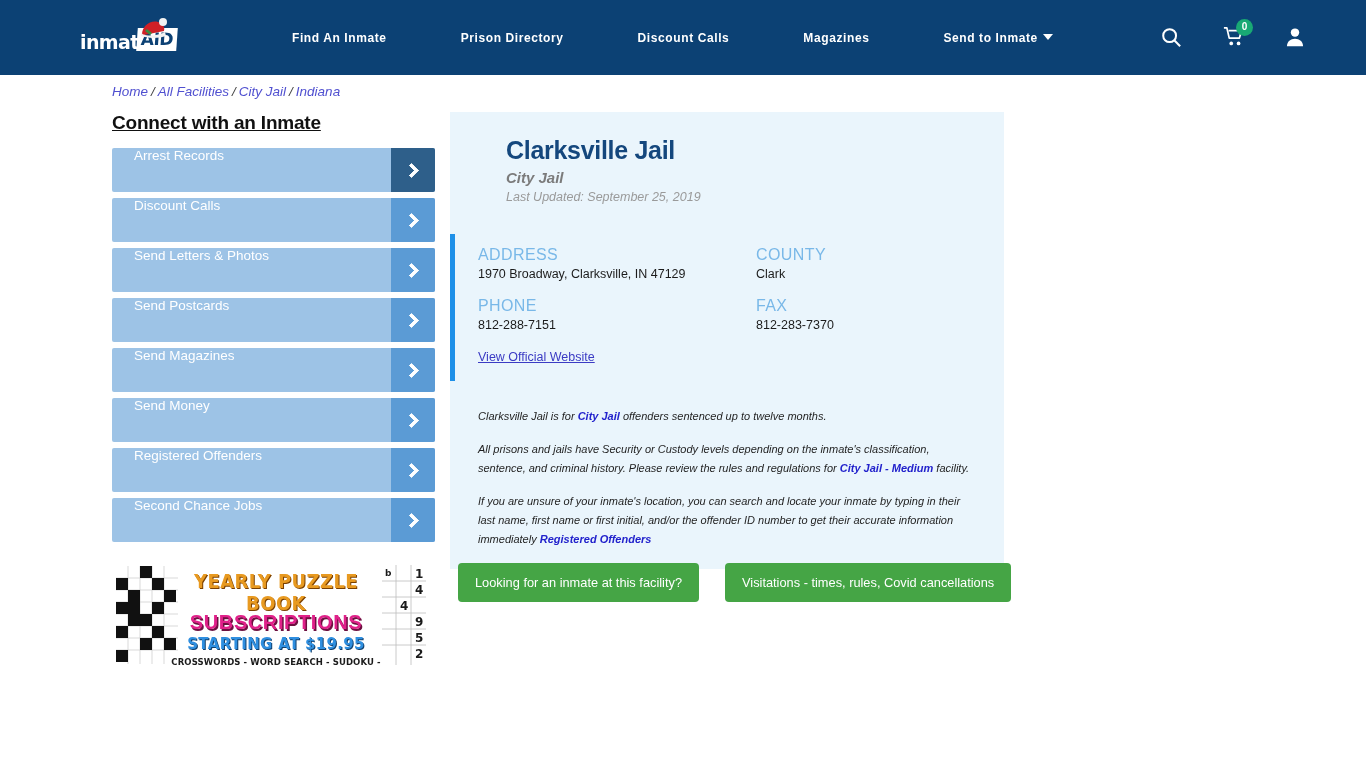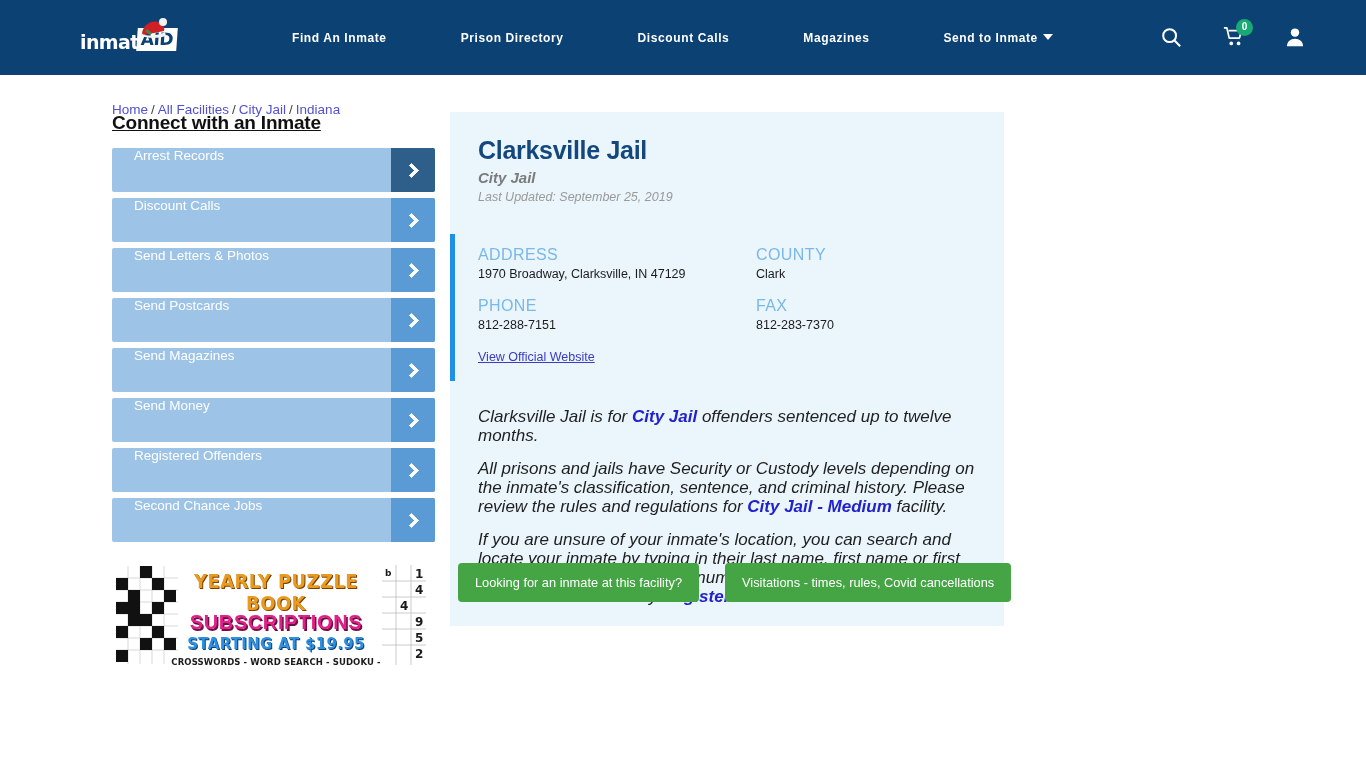--- a/index.html
+++ b/index.html
@@ -112,23 +112,24 @@
     display: flex;
     align-items: center;
     justify-content: center;
     line-height: 1;
   }
 
   
   .breadcrumb {
     position: absolute;
     left: 112px;
-    top: 102px;
+    top: 84px;
     font-size: 13.5px;
     color: #555;
+    font-style: italic;
   }
   .breadcrumb a {
     color: #5050d0;
     text-decoration: none;
   }
   .bc-sep { color: #444; margin: 0 3px; }
 
   
   .left-col {
     position: absolute;
@@ -241,21 +242,21 @@
 
   
   .facility-card {
     position: absolute;
     left: 450px;
     top: 112px;
     width: 554px;
     background: #eaf5fc;
     padding: 24px 0 20px 0;
   }
-  .card-head { padding: 0 28px; }
+  .card-head { padding: 0 28px; margin-left: 28px; }
   .facility-name {
     font-size: 25px;
     font-weight: bold;
     color: #14477d;
     letter-spacing: -0.3px;
   }
   .facility-type {
     font-size: 15px;
     font-weight: bold;
     font-style: italic;
@@ -294,21 +295,21 @@
     display: inline-block;
     margin-top: 18px;
     font-size: 12.5px;
     color: #3b3bc4;
     text-decoration: underline;
     cursor: pointer;
   }
 
   .desc-block { padding: 0 28px; margin-top: 26px; }
   .desc-p {
-    font-size: 17px;
+    font-size: 11px;
     font-style: italic;
     color: #1f1f1f;
     line-height: 19px;
     margin-bottom: 14px;
   }
   .desc-p:last-child { margin-bottom: 0; }
   .ilink {
     color: #2222cc;
     font-weight: bold;
     font-style: italic;

